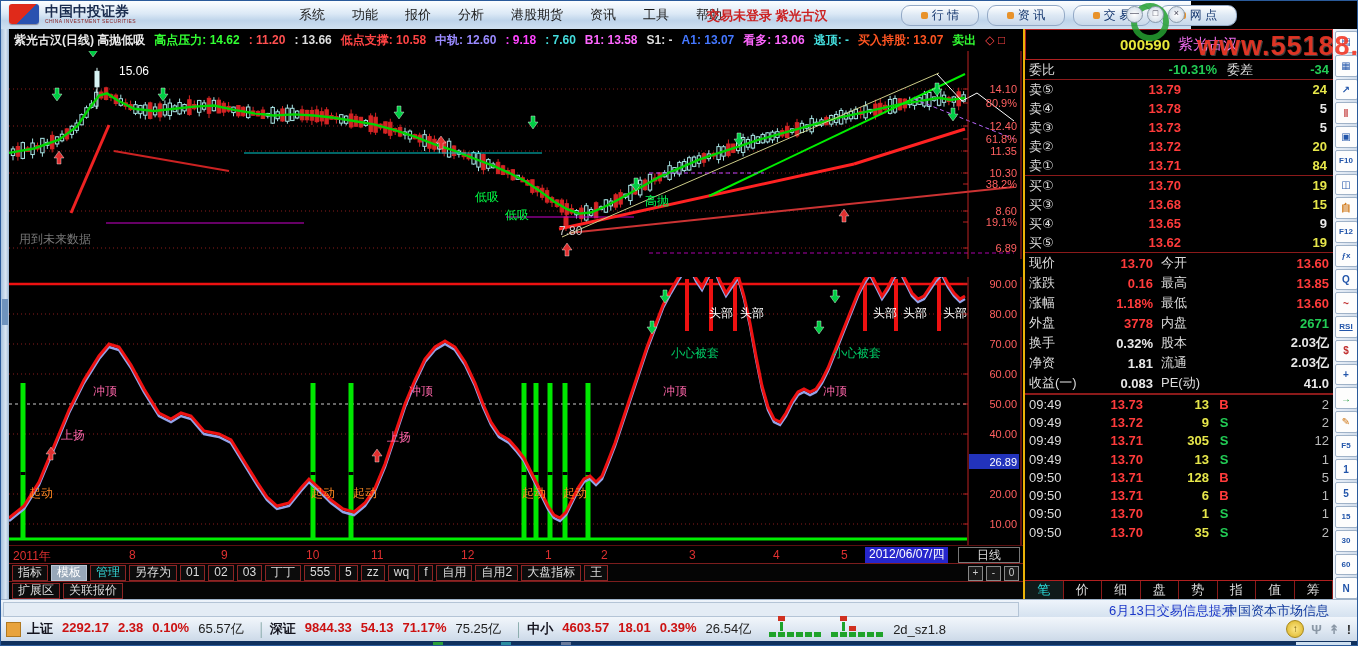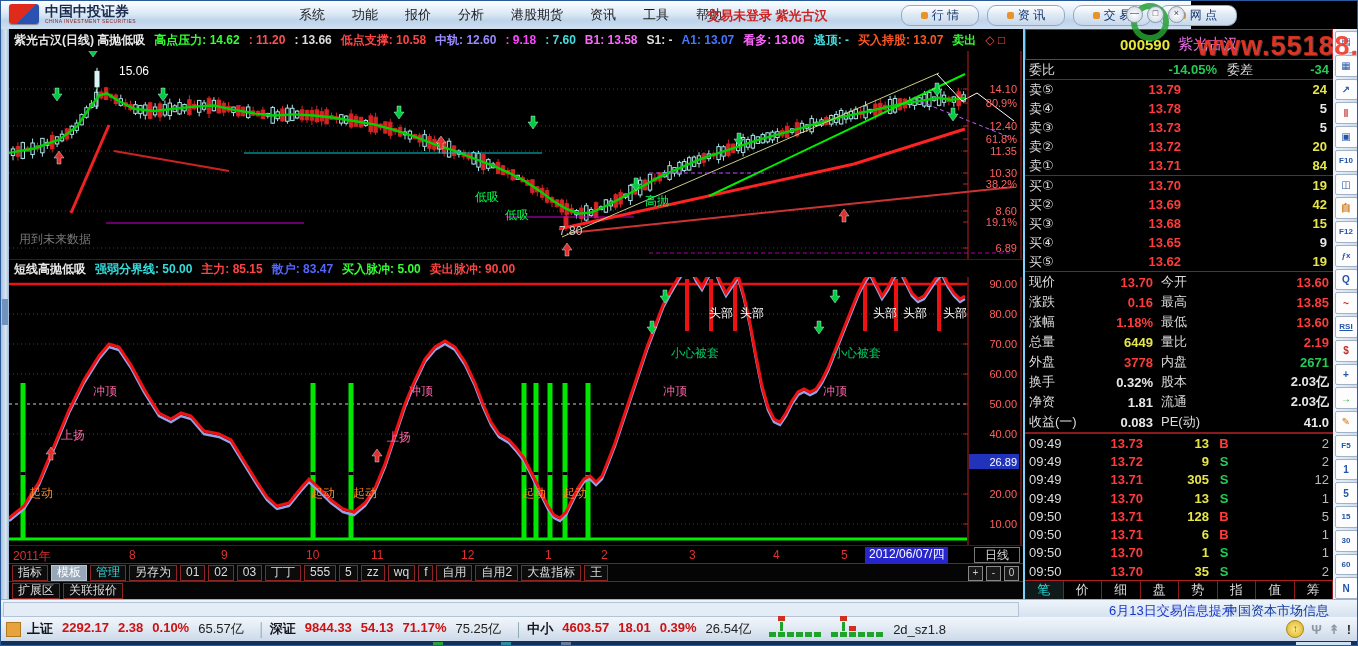--- a/index.html
+++ b/index.html
@@ -38,32 +38,32 @@
     font-size:12px;white-space:nowrap;overflow:hidden;box-sizing:border-box;}
   .indhdr b{font-weight:bold;margin-right:9px;}
   #hdr1{top:0;}
   #hdr2{top:230px;height:18px;line-height:18px;border-top:1px solid #5a0f0f;}
   svg{position:absolute;left:0;display:block;}
   #mainsvg{top:22px;}
   #lowsvg{top:248px;}
   .timeaxis{position:absolute;left:0;top:516px;width:1014px;height:18px;background:#000;border-top:1px solid #5a0f0f;}
   .taxlab{position:absolute;top:2px;font-size:12px;color:#e03030;}
   .taxhl{position:absolute;top:1px;left:856px;background:#2626cc;color:#fff;font-size:12px;padding:0 4px;height:26px;line-height:15px;}
-  .period{position:absolute;right:3px;top:1px;border:1px solid #777;color:#ddd;font-size:12px;height:14px;line-height:14px;padding:0 10px;}
+  .period{position:absolute;right:3px;top:1px;border:1px solid #777;color:#ddd;font-size:12px;height:14px;line-height:14px;padding:0 18px;}
   .tbar{position:absolute;left:0;width:1014px;height:18px;background:#050505;border-top:1px solid #7c1d1d;
     display:flex;align-items:center;padding-left:3px;box-sizing:border-box;gap:3px;}
   #tb1{top:534px;} #tb2{top:552px;}
   .tbtn{border:1px solid #8d2525;background:#0c0c0c;color:#dcdcdc;font-size:12px;height:14px;line-height:13px;padding:0 5px;}
   .tbtn.active{background:#97a7b8;color:#fff;border-color:#b8c4d2;}
   .tbtn.teal{color:#35d8d8;}
   .minibtns{position:absolute;right:4px;top:2px;display:flex;gap:3px;}
   .mb{width:13px;height:13px;border:1px solid #888;color:#ccc;background:#1a1a1a;font-size:10px;line-height:11px;text-align:center;}
   
   .rightpanel{position:absolute;left:1022px;top:28px;width:310px;height:570px;background:#000;
-    border-left:2px solid #7dd3fc;box-sizing:border-box;display:flex;flex-direction:column;font-size:13px;}
+    border-left:2px solid #eab308;box-sizing:border-box;display:flex;flex-direction:column;font-size:13px;}
   .qhead{height:29px;border:1px solid #b02020;display:flex;align-items:center;justify-content:center;gap:8px;}
   .qcode{color:#e8e83a;font-weight:bold;font-size:15px;}
   .qname{color:#e86ae8;font-size:15px;}
   .qratio{height:19px;display:grid;grid-template-columns:42px 1fr 46px 56px;align-items:center;
     border-bottom:1px solid #8b1a1a;padding:0 4px;}
   .qratio .l{color:#dcdcdc;} .qratio .v{color:#22cc55;font-weight:bold;text-align:right;padding-right:10px;}
   .qratio .v2{color:#22cc55;font-weight:bold;text-align:right;}
   .prow{height:19px;display:grid;grid-template-columns:46px 106px 1fr;align-items:center;padding:0 4px;}
   .prow .n{color:#dcdcdc;} .prow .p{text-align:right;font-weight:bold;color:#ff3b3b;}
   .prow .v{text-align:right;font-weight:bold;padding-right:2px;}
@@ -616,21 +616,20 @@
         <text x="1008" y="126" fill="#ff6060" font-size="11" text-anchor="end">10.30</text>
         <line x1="954" y1="133" x2="959" y2="133" stroke="#bb2222"></line>
         <text x="1008" y="137" fill="#ff6060" font-size="11" text-anchor="end">38.2%</text>
         <line x1="954" y1="160" x2="959" y2="160" stroke="#bb2222"></line>
         <text x="1008" y="164" fill="#ff6060" font-size="11" text-anchor="end">8.60</text>
         <line x1="954" y1="171" x2="959" y2="171" stroke="#bb2222"></line>
         <text x="1008" y="175" fill="#ff6060" font-size="11" text-anchor="end">19.1%</text>
         <line x1="954" y1="197" x2="959" y2="197" stroke="#bb2222"></line>
         <text x="1008" y="201" fill="#ff6060" font-size="11" text-anchor="end">6.89</text>
       </svg>
-    <div class="indhdr" id="hdr2"><b style="color: rgb(232, 232, 232);">短线高抛低吸</b><b style="color: rgb(51, 221, 221);">强弱分界线: 50.00</b><b style="color: rgb(255, 68, 68);">主力: 85.15</b><b style="color: rgb(85, 102, 255);">散户: 83.47</b><b style="color: rgb(51, 255, 51);">买入脉冲: 5.00</b><b style="color: rgb(255, 68, 68);">卖出脉冲: 90.00</b></div>
     <svg id="lowsvg" width="1014" height="268">
         <line x1="0" y1="37" x2="958" y2="37" stroke="#8a1d1d" stroke-dasharray="1,3"></line>
         <line x1="0" y1="67" x2="958" y2="67" stroke="#8a1d1d" stroke-dasharray="1,3"></line>
         <line x1="0" y1="97" x2="958" y2="97" stroke="#8a1d1d" stroke-dasharray="1,3"></line>
         <line x1="0" y1="157" x2="958" y2="157" stroke="#8a1d1d" stroke-dasharray="1,3"></line>
         <line x1="0" y1="217" x2="958" y2="217" stroke="#8a1d1d" stroke-dasharray="1,3"></line>
         <line x1="0" y1="247" x2="958" y2="247" stroke="#8a1d1d" stroke-dasharray="1,3"></line>
         <line x1="0" y1="127" x2="958" y2="127" stroke="#ffffff" stroke-dasharray="3,3" stroke-width="1" opacity="0.8"></line>
         <line x1="0" y1="7" x2="958" y2="7" stroke="#ee1111" stroke-width="2.5"></line>
         <line x1="0" y1="262" x2="958" y2="262" stroke="#00ee00" stroke-width="3"></line>
@@ -748,21 +747,21 @@
       </div>
   </div>
 
   <div class="rightpanel">
     <div class="qhead">
       <span class="qcode">000590</span>
       <span class="qname">紫光古汉</span>
     </div>
     <div class="qratio">
       <span class="l">委比</span>
-      <span class="v">-14.05%</span>
+      <span class="v">-10.31%</span>
       <span class="l">委差</span>
       <span class="v2">-34</span>
     </div>
     <div id="asks" class="sect-sep">
         <div class="prow">
           <span class="n">卖⑤</span>
           <span class="p">13.79</span>
           <span class="v" style="color: rgb(230, 230, 74);">24</span>
         </div>
         <div class="prow">
@@ -786,25 +785,20 @@
           <span class="v" style="color: rgb(230, 230, 74);">84</span>
         </div>
       </div>
     <div id="bids" class="sect-sep">
         <div class="prow">
           <span class="n">买①</span>
           <span class="p">13.70</span>
           <span class="v" style="color: rgb(230, 230, 74);">19</span>
         </div>
         <div class="prow">
-          <span class="n">买②</span>
-          <span class="p">13.69</span>
-          <span class="v" style="color: rgb(230, 230, 74);">42</span>
-        </div>
-        <div class="prow">
           <span class="n">买③</span>
           <span class="p">13.68</span>
           <span class="v" style="color: rgb(230, 230, 74);">15</span>
         </div>
         <div class="prow">
           <span class="n">买④</span>
           <span class="p">13.65</span>
           <span class="v" style="color: rgb(232, 232, 232);">9</span>
         </div>
         <div class="prow">
@@ -824,26 +818,20 @@
           <span class="l">涨跌</span>
           <span class="val" style="color: rgb(255, 59, 59);">0.16</span>
           <span class="l" style="padding-left: 8px;">最高</span>
           <span class="val" style="color: rgb(255, 59, 59);">13.85</span>
         </div>
         <div class="irow">
           <span class="l">涨幅</span>
           <span class="val" style="color: rgb(255, 59, 59);">1.18%</span>
           <span class="l" style="padding-left: 8px;">最低</span>
           <span class="val" style="color: rgb(255, 59, 59);">13.60</span>
-        </div>
-        <div class="irow">
-          <span class="l">总量</span>
-          <span class="val" style="color: rgb(230, 230, 74);">6449</span>
-          <span class="l" style="padding-left: 8px;">量比</span>
-          <span class="val" style="color: rgb(255, 59, 59);">2.19</span>
         </div>
         <div class="irow">
           <span class="l">外盘</span>
           <span class="val" style="color: rgb(255, 59, 59);">3778</span>
           <span class="l" style="padding-left: 8px;">内盘</span>
           <span class="val" style="color: rgb(34, 204, 85);">2671</span>
         </div>
         <div class="irow">
           <span class="l">换手</span>
           <span class="val" style="color: rgb(232, 232, 232);">0.32%</span>

